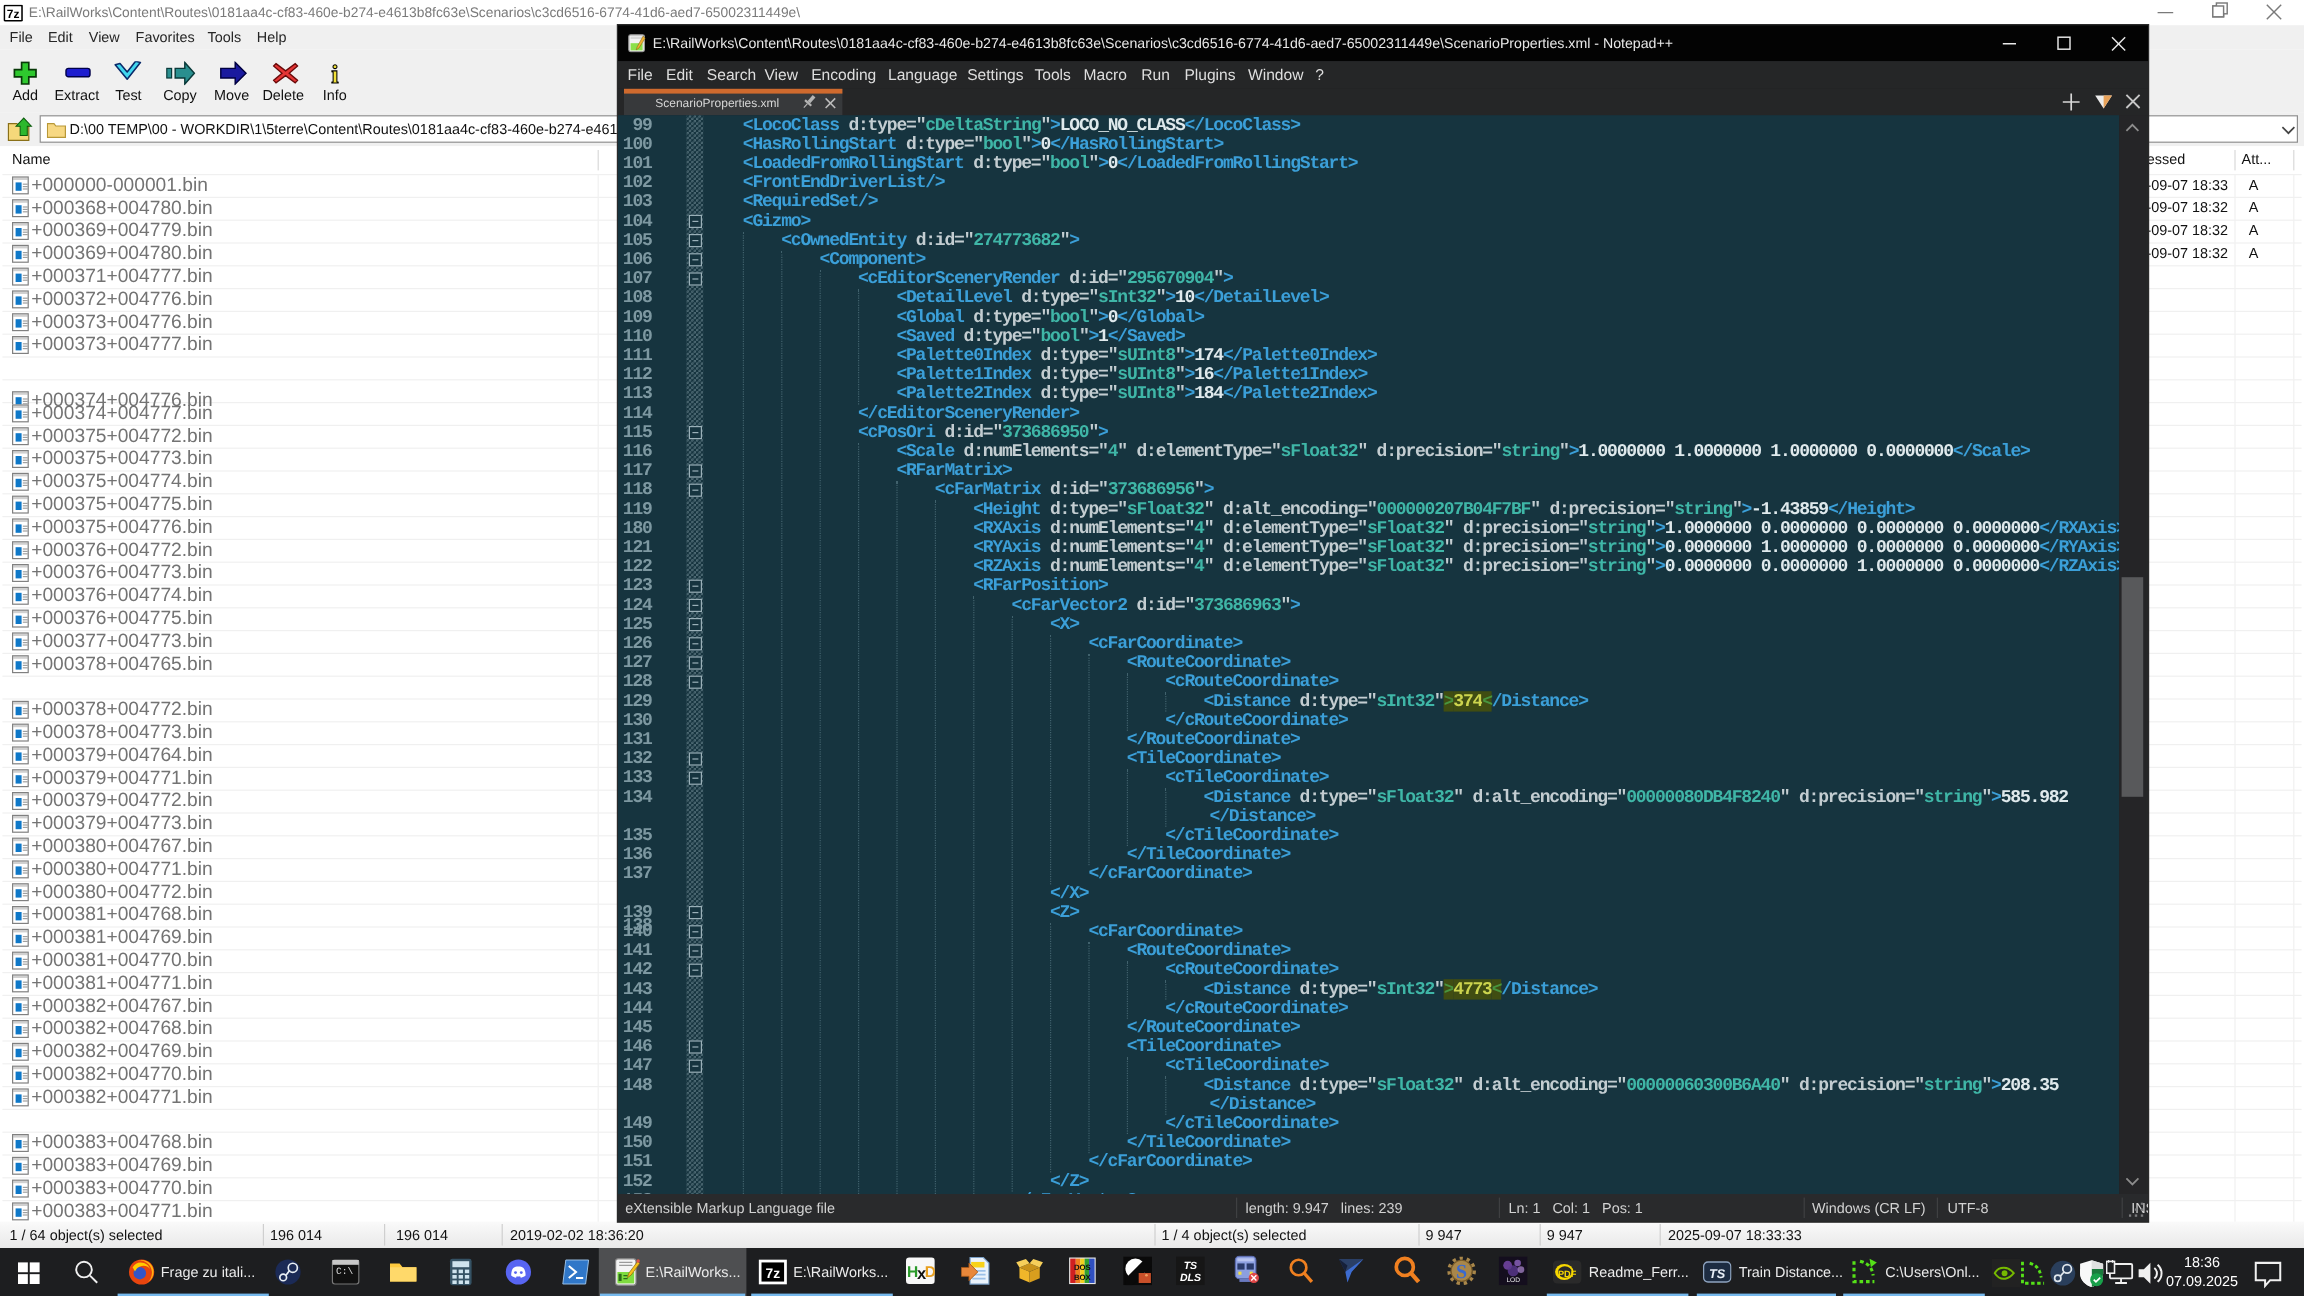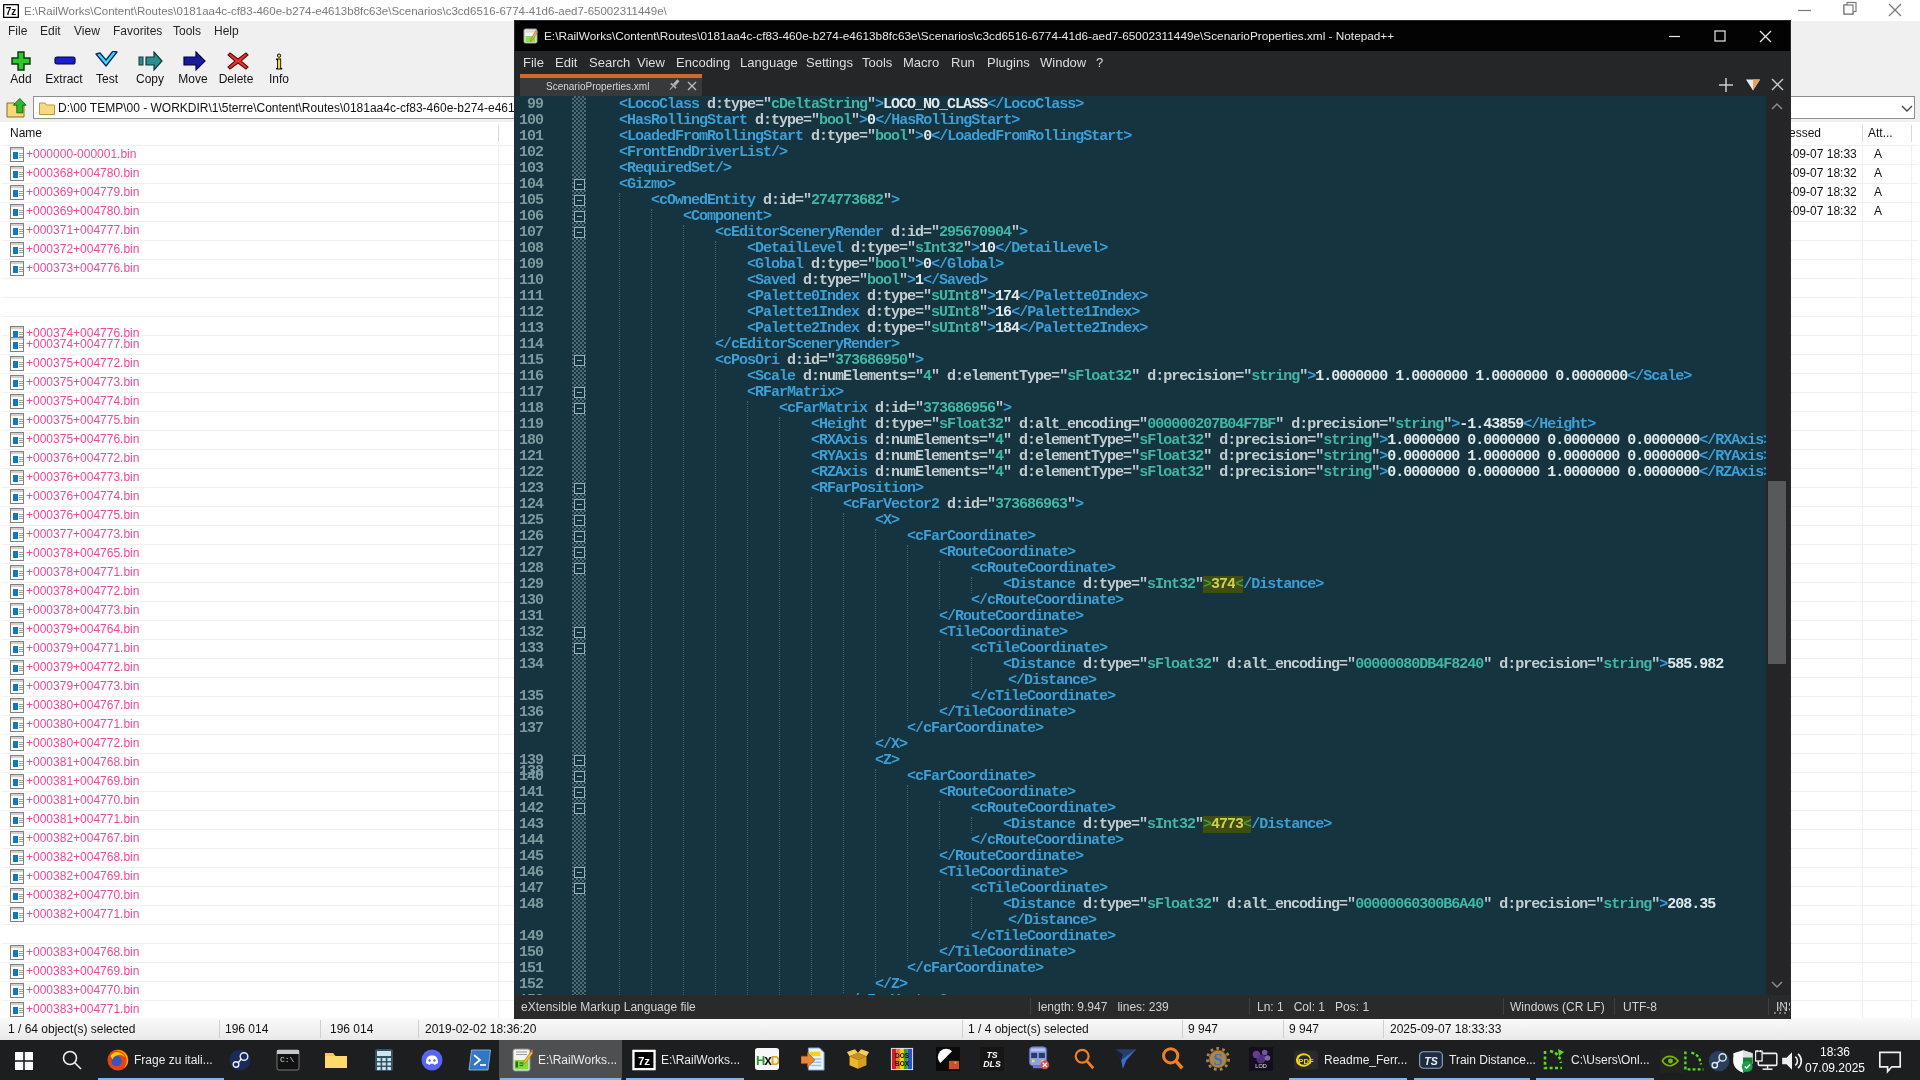--- a/index.html
+++ b/index.html
@@ -12,21 +12,21 @@
 #toolbar7{position:absolute;left:0;top:41px;width:1920px;height:53px;background:#f0f0f0}
 .tlab{position:absolute;top:31px;font-size:12px;color:#111;transform:translateX(-50%);white-space:pre}
 #addr7{position:absolute;left:0;top:94px;width:1920px;height:28px;background:#f0f0f0}
 #afield{position:absolute;left:33px;top:2px;width:1882px;height:23px;background:#fff;border:1px solid #8f8f8f}
 #apath{position:absolute;left:24px;top:0px;height:23px;line-height:23px;font-size:12px;color:#111;white-space:pre}
 #alist{position:absolute;left:0;top:122px;width:1920px;height:896px;background:#fff}
 #lheader{position:absolute;left:0;top:0;width:1920px;height:23px;background:#fff}
 .hgrid{position:absolute;left:2px;width:1916px;height:1px;background:#f0f0f0}
 .vgrid{position:absolute;top:23px;width:1px;background:#f0f0f0}
 .frow{position:absolute;left:2px;width:510px;height:19px}
-.fname{position:absolute;left:24px;top:0;line-height:19px;font-size:12px;color:#ec4899;white-space:pre}
+.fname{position:absolute;left:24px;top:0;line-height:19px;font-size:16px;color:#737373;white-space:pre}
 .ficon{position:absolute;left:8px;top:2px;width:14px;height:15px;background:#fff;border:1px solid #808080;
  background-image:linear-gradient(#0f78c8,#0f78c8),linear-gradient(#a0a0a0,#a0a0a0),linear-gradient(#a0a0a0,#a0a0a0),linear-gradient(#a0a0a0,#a0a0a0),linear-gradient(#d0d0d0,#d0d0d0);
  background-repeat:no-repeat;background-size:5px 7px,4px 1px,4px 1px,4px 1px,12px 2px;background-position:2px 4px,8px 5px,8px 7px,8px 9px,0px 0px}
 .rrow{position:absolute;left:1750px;width:170px;height:19px}
 .rdate{position:absolute;left:12px;top:0;line-height:19px;font-size:12px;color:#111;white-space:pre}
 .rattr{position:absolute;left:124px;top:0;line-height:19px;font-size:12px;color:#111}
 #statusband{position:absolute;left:0;top:1018px;width:1920px;height:22px;background:linear-gradient(#fafafa,#e9e9e9)}
 #statusband span{position:absolute;top:0;height:22px;line-height:22px;font-size:12px;color:#111;white-space:pre}
 #statusband .sep{position:absolute;top:2px;height:18px;width:1px;background:#cfcfcf}
 
@@ -218,20 +218,24 @@
       <span class="fname">+000371+004777.bin</span>
     </div>
     <div class="frow" style="top:118.3px">
       <span class="ficon"></span>
       <span class="fname">+000372+004776.bin</span>
     </div>
     <div class="frow" style="top:137.3px">
       <span class="ficon"></span>
       <span class="fname">+000373+004776.bin</span>
     </div>
+    <div class="frow" style="top:156.3px">
+      <span class="ficon"></span>
+      <span class="fname">+000373+004777.bin</span>
+    </div>
     <div class="frow" style="top:202px">
       <span class="ficon"></span>
       <span class="fname">+000374+004776.bin</span>
     </div>
     <div class="frow" style="top:213.3px">
       <span class="ficon"></span>
       <span class="fname">+000374+004777.bin</span>
     </div>
     <div class="frow" style="top:232.3px">
       <span class="ficon"></span>
@@ -269,24 +273,20 @@
       <span class="ficon"></span>
       <span class="fname">+000376+004775.bin</span>
     </div>
     <div class="frow" style="top:403.3px">
       <span class="ficon"></span>
       <span class="fname">+000377+004773.bin</span>
     </div>
     <div class="frow" style="top:422.3px">
       <span class="ficon"></span>
       <span class="fname">+000378+004765.bin</span>
-    </div>
-    <div class="frow" style="top:441.3px">
-      <span class="ficon"></span>
-      <span class="fname">+000378+004771.bin</span>
     </div>
     <div class="frow" style="top:460.3px">
       <span class="ficon"></span>
       <span class="fname">+000378+004772.bin</span>
     </div>
     <div class="frow" style="top:479.3px">
       <span class="ficon"></span>
       <span class="fname">+000378+004773.bin</span>
     </div>
     <div class="frow" style="top:498.3px">

